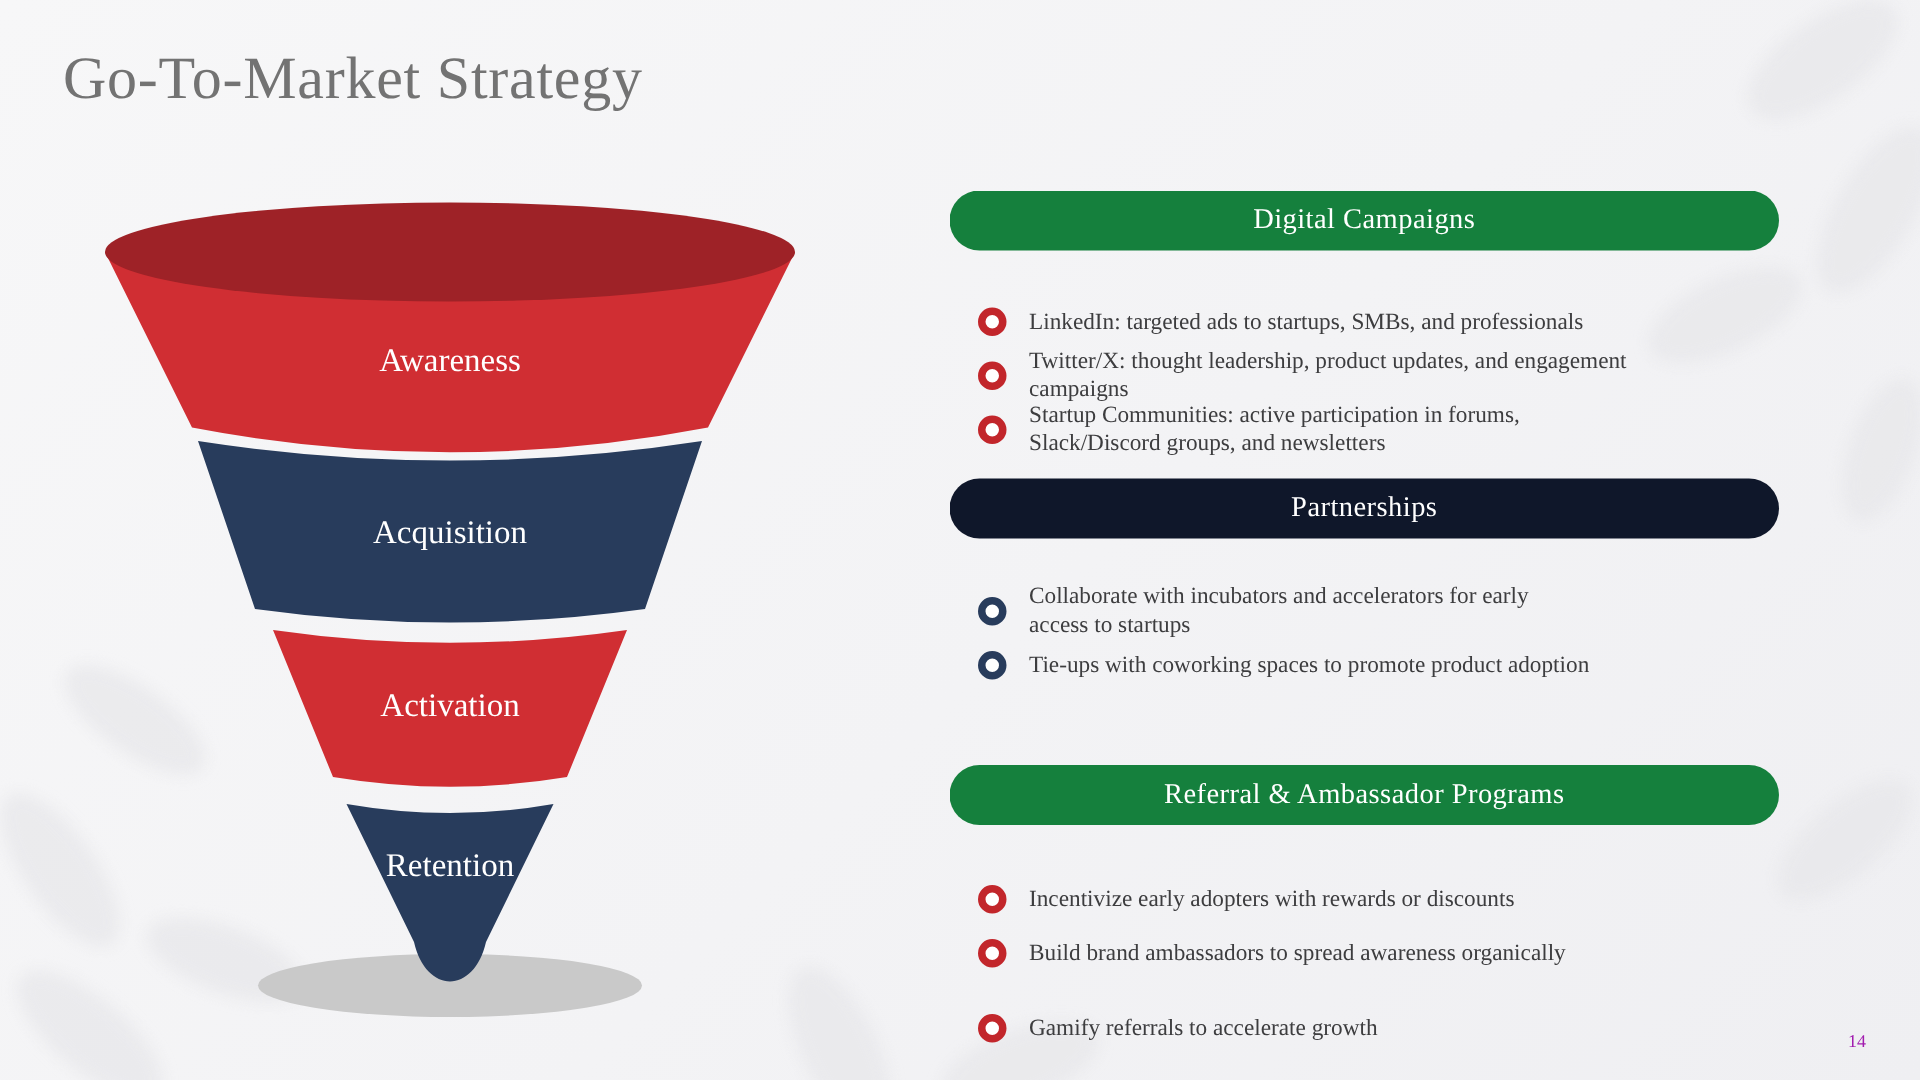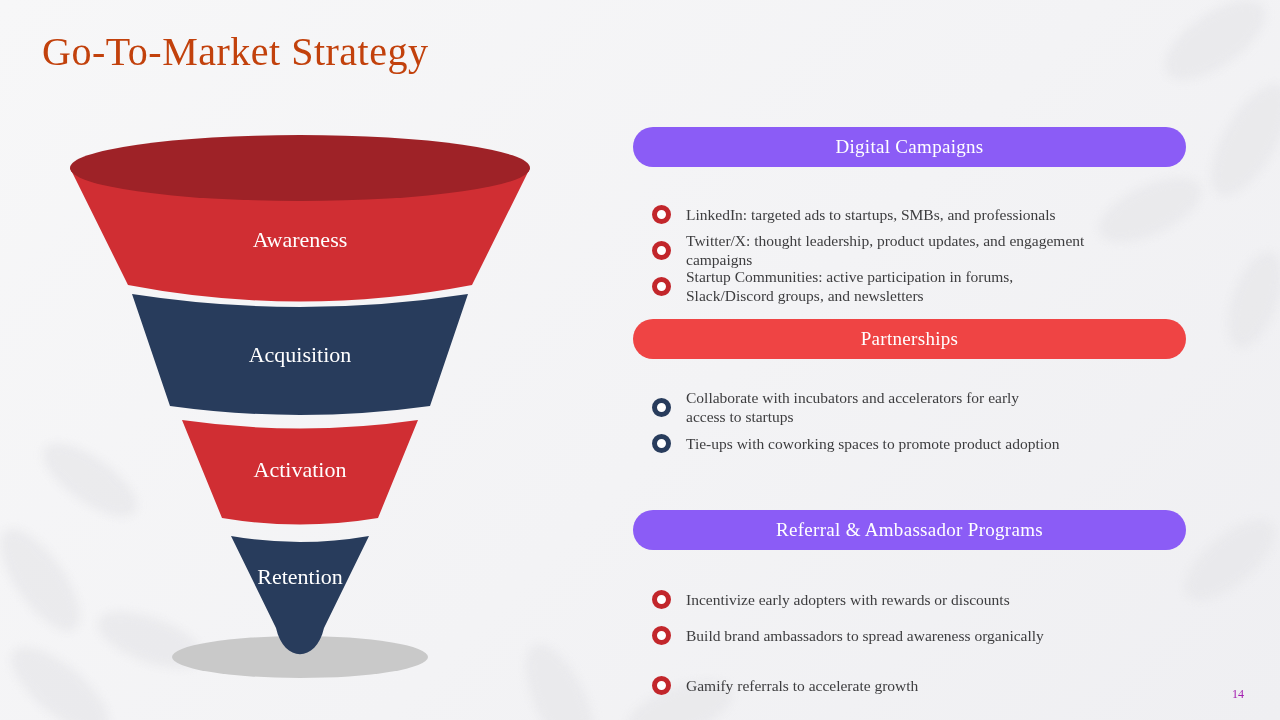--- a/index.html
+++ b/index.html
@@ -12,38 +12,38 @@
   }
   #slide {
     position: absolute; inset: 0;
     width: 1280px; height: 720px;
   }
   
   .bg-leaves { position: absolute; inset: 0; z-index: 0; pointer-events: none; }
   
   .slide-title {
     position: absolute; left: 42px; top: 28px; z-index: 2;
-    font-size: 40px; font-weight: 400; color: #c2410c;
+    font-size: 40px; font-weight: 400; color: #737373;
     letter-spacing: 0.5px;
   }
   
   .funnel-svg { position: absolute; left: 0; top: 0; z-index: 1; }
   .funnel-label {
     font-family: "Liberation Serif", "DejaVu Serif", serif;
     font-size: 22px; fill: #ffffff;
   }
   
   .pill {
     position: absolute; left: 633px; width: 553px; height: 40px; z-index: 2;
     border-radius: 20px; color: #ffffff; font-size: 19px;
     display: flex; align-items: center; justify-content: center;
     letter-spacing: 0.3px;
   }
-  .pill.red  { background: #8b5cf6; }
-  .pill.navy { background: #ef4444; }
+  .pill.red  { background: #15803d; }
+  .pill.navy { background: #0f172a; }
   .bullet-item {
     position: absolute; left: 652px; width: 528px; z-index: 2;
     display: flex; align-items: center; gap: 15px; margin-top: 12px;
   }
   .bullet-item.h1 { height: 24px; }
   .bullet-item.h2 { height: 38px; }
   .ring {
     flex: 0 0 auto; width: 19px; height: 19px; border-radius: 50%;
     background: #ffffff;
   }

